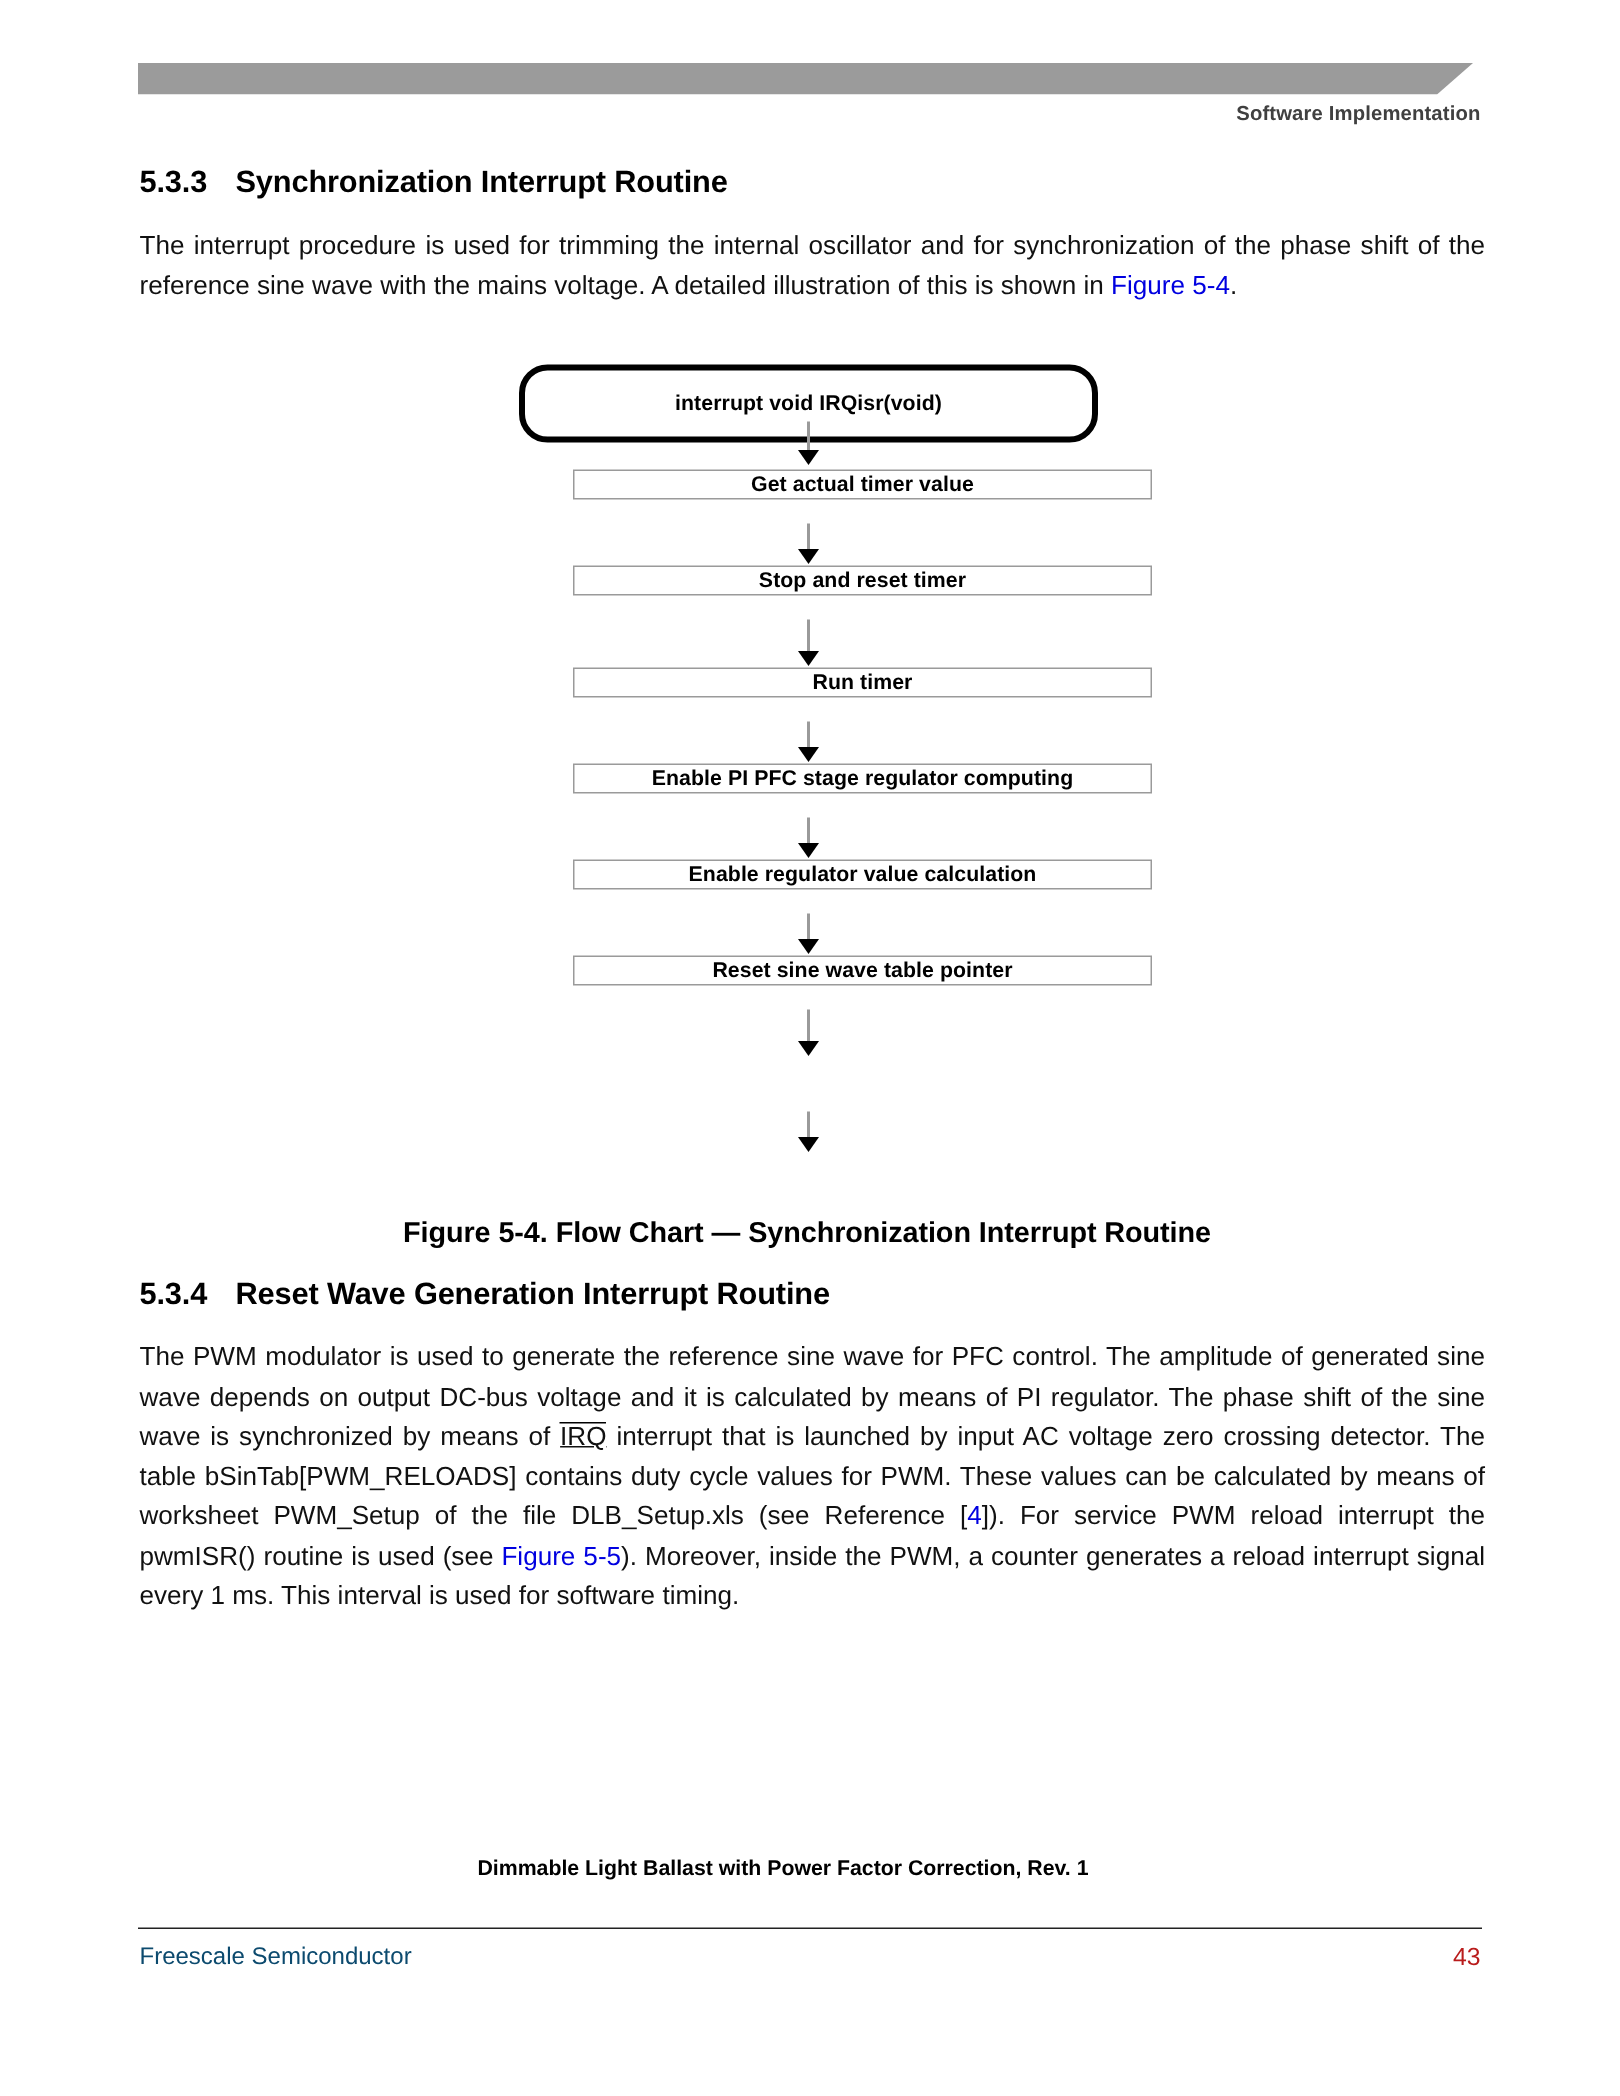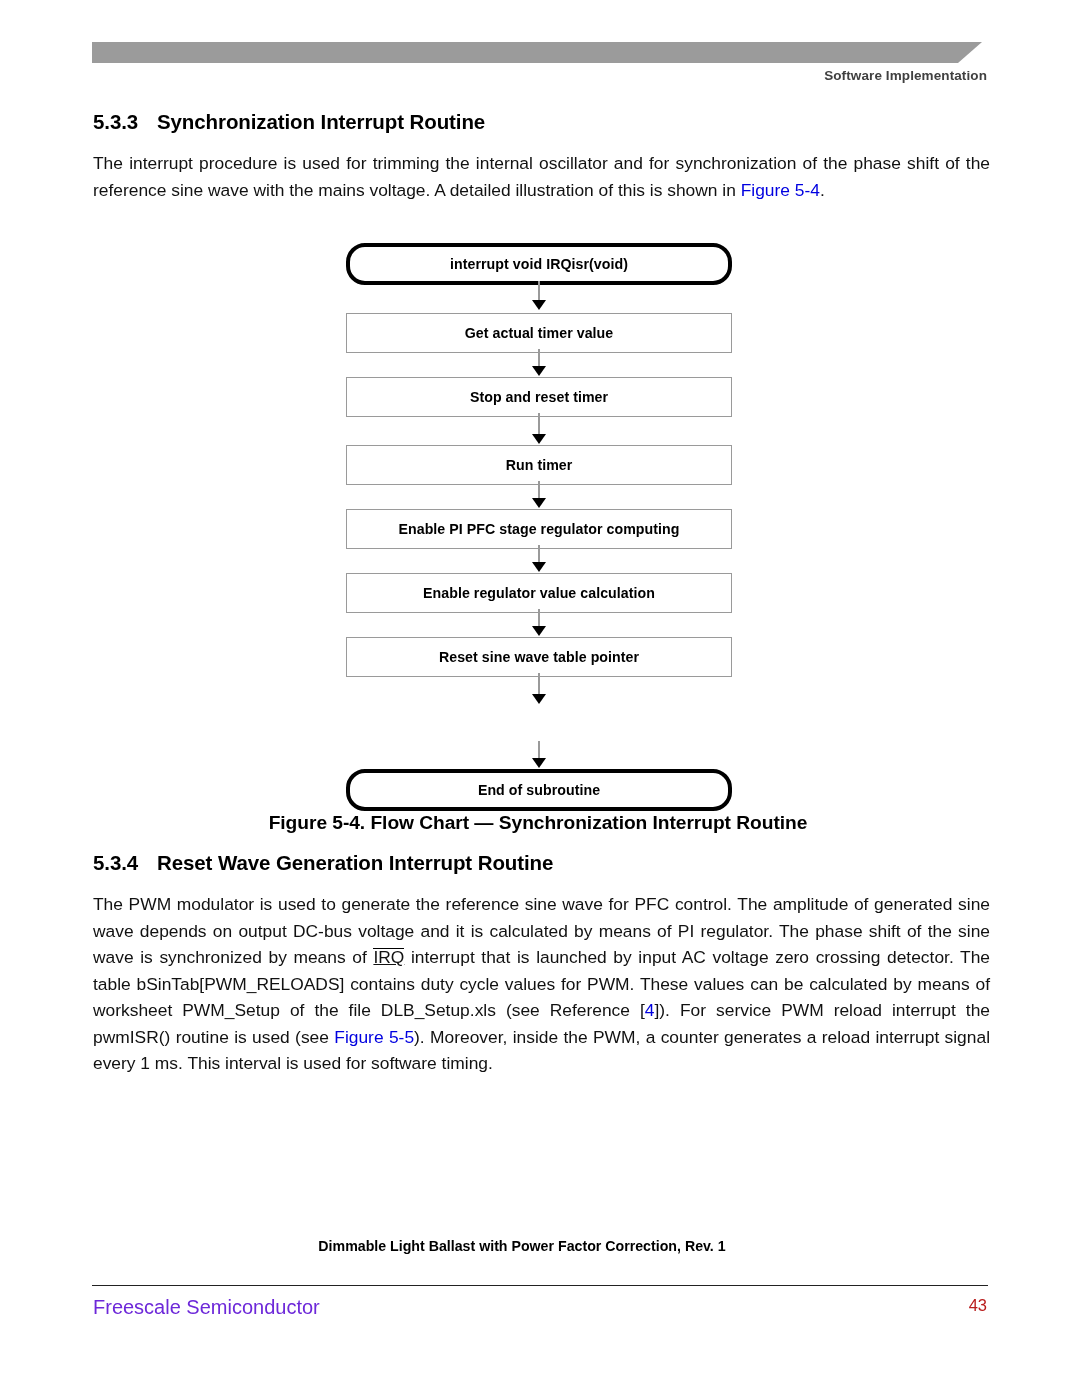--- a/index.html
+++ b/index.html
@@ -101,26 +101,27 @@
     align-items: center;
     justify-content: center;
     background: #ffffff;
     font-size: 14.2px;
     font-weight: bold;
     letter-spacing: 0.05px;
     color: #000;
     text-align: center;
   }
   .flow-node.process {
-    height: 40px;
+    height: 20px;
     border: 1.5px solid #9a9a9a;
     border-radius: 0;
+    margin-left: 36px;
   }
   .flow-node.terminal {
-    height: 42px;
+    height: 52px;
     border: 4.5px solid #000000;
     border-radius: 19px;
   }
 
   .flow-arrow {
     position: absolute;
     left: 193px;
     width: 0;
   }
   .flow-arrow .shaft {
@@ -167,22 +168,22 @@
     left: 92px;
     top: 1285px;
     width: 896px;
     height: 0;
     border-top: 1.6px solid #222;
   }
   .footer-left {
     position: absolute;
     left: 93px;
     top: 1296px;
-    font-size: 20px;
-    color: #6d28d9;
+    font-size: 16px;
+    color: #0c4a6e;
   }
   .footer-right {
     position: absolute;
     right: 93px;
     top: 1296px;
     font-size: 16.5px;
     color: #b91c1c;
   }
 </style>
 </head>
@@ -262,23 +263,20 @@
     <div class="flow-arrow" style="top:430px;height:32px;">
       <div class="shaft" style="height:24px;"></div>
       <div class="head" style="top:21px;"></div>
     </div>
 
     <div class="flow-arrow" style="top:498px;height:28px;">
       <div class="shaft" style="height:20px;"></div>
       <div class="head" style="top:17px;"></div>
     </div>
 
-    <div class="flow-node terminal" style="top:526px;">
-      <span>End of subroutine</span>
-    </div>
 
   </div>
 
   <div class="figure-caption">Figure 5-4. Flow Chart — Synchronization Interrupt Routine</div>
 
   <div class="h-section" id="heading-534">
     <span class="num">5.3.4</span><span>Reset Wave Generation Interrupt Routine</span>
   </div>
 
   <div class="para" id="para-2">

